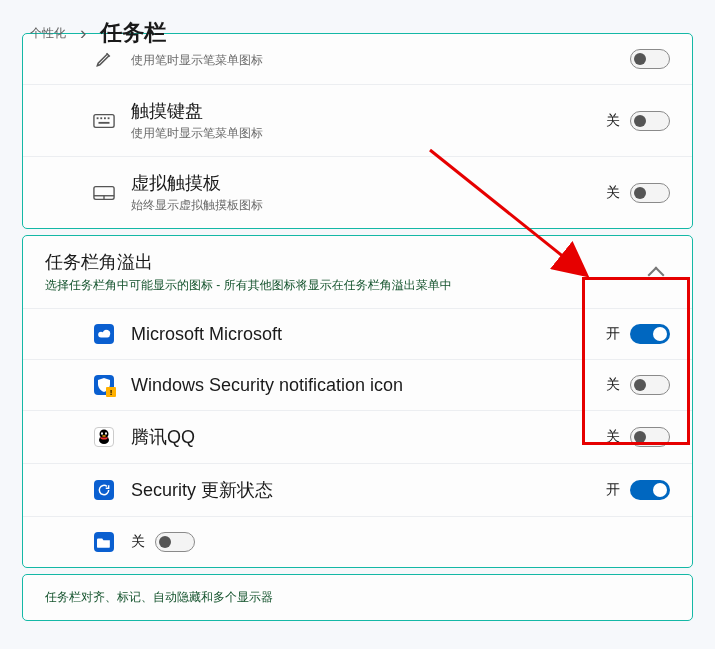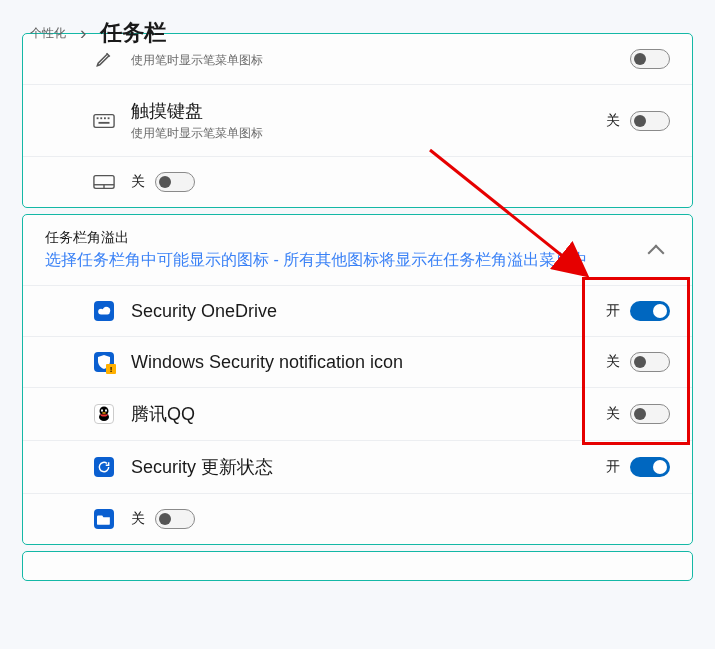--- a/index.html
+++ b/index.html
@@ -41,26 +41,26 @@
   .section-header {
     padding: 14px 22px 14px 22px;
     display: flex;
     align-items: center;
     cursor: pointer;
   }
   .section-header .text {
     flex: 1;
   }
   .section-title {
-    font-size: 14px;
+    font-size: 18px;
     margin-bottom: 3px;
   }
   .section-sub {
-    font-size: 16px;
-    color: #3b82f6;
+    font-size: 12px;
+    color: #14532d;
   }
   .chev {
     width: 12px;
     height: 12px;
     border-right: 2px solid #777;
     border-bottom: 2px solid #777;
     transform: rotate(-135deg);
     margin-right: 8px;
     margin-top: 6px;
   }
@@ -191,20 +191,24 @@
       </div>
     </div>
     <div class="row">
       <div class="icon">
         <svg width="22" height="16" viewBox="0 0 24 16">
           <rect x="1" y="1" width="22" height="14" rx="2" fill="none" stroke="#555" stroke-width="1.5"></rect>
           <line x1="1" y1="11" x2="23" y2="11" stroke="#555" stroke-width="1.5"></line>
           <line x1="12" y1="11" x2="12" y2="15" stroke="#555" stroke-width="1.5"></line>
         </svg>
       </div>
+      <div class="label-block">
+        <div class="label">虚拟触摸板</div>
+        <div class="sub">始终显示虚拟触摸板图标</div>
+      </div>
       <div class="state-text">关</div>
       <div class="toggle off">
         <div class="knob"></div>
       </div>
     </div>
   </div>
 
 <div class="panel">
   <div class="section-header">
     <div class="text">
@@ -216,21 +220,21 @@
   <div id="overflow-items">
       <div class="row">
         <div class="icon">
           <div class="app-icon" style="background:#0a5fd0">
             <svg width="14" height="10" viewBox="0 0 24 16">
               <path fill="#fff" d="M7 14a5 5 0 010-10c1 0 2 .3 2.8.9A6 6 0 0122 10a4 4 0 01-4 4H7z"></path>
             </svg>
           </div>
         </div>
         <div class="label-block">
-          <div class="label">Security OneDrive</div>
+          <div class="label">Microsoft Microsoft</div>
         </div>
         <div class="state-text">开</div>
         <div class="toggle on">
           <div class="knob"></div>
         </div>
       </div>
       <div class="row">
         <div class="icon">
           <div class="app-icon" style="background:#0a5fd0;position:relative">
             <svg width="12" height="14" viewBox="0 0 12 14">
@@ -296,20 +300,21 @@
         <div class="toggle off">
           <div class="knob"></div>
         </div>
       </div>
     </div>
 </div>
 
 <div class="panel">
   <div class="section-header">
     <div class="text">
+      <div class="section-sub">任务栏对齐、标记、自动隐藏和多个显示器</div>
     </div>
   </div>
 </div>
 
 <div class="highlight-box" style="left:582px; top:277px; width:108px; height:168px;"></div>
 
 <svg class="arrow" style="left:420px; top:140px; width:200px; height:160px;">
   <defs>
     <marker id="ah" markerWidth="12" markerHeight="12" refX="8" refY="6" orient="auto">
       <path d="M0,0 L12,6 L0,12 Z" fill="#e60000"></path>

